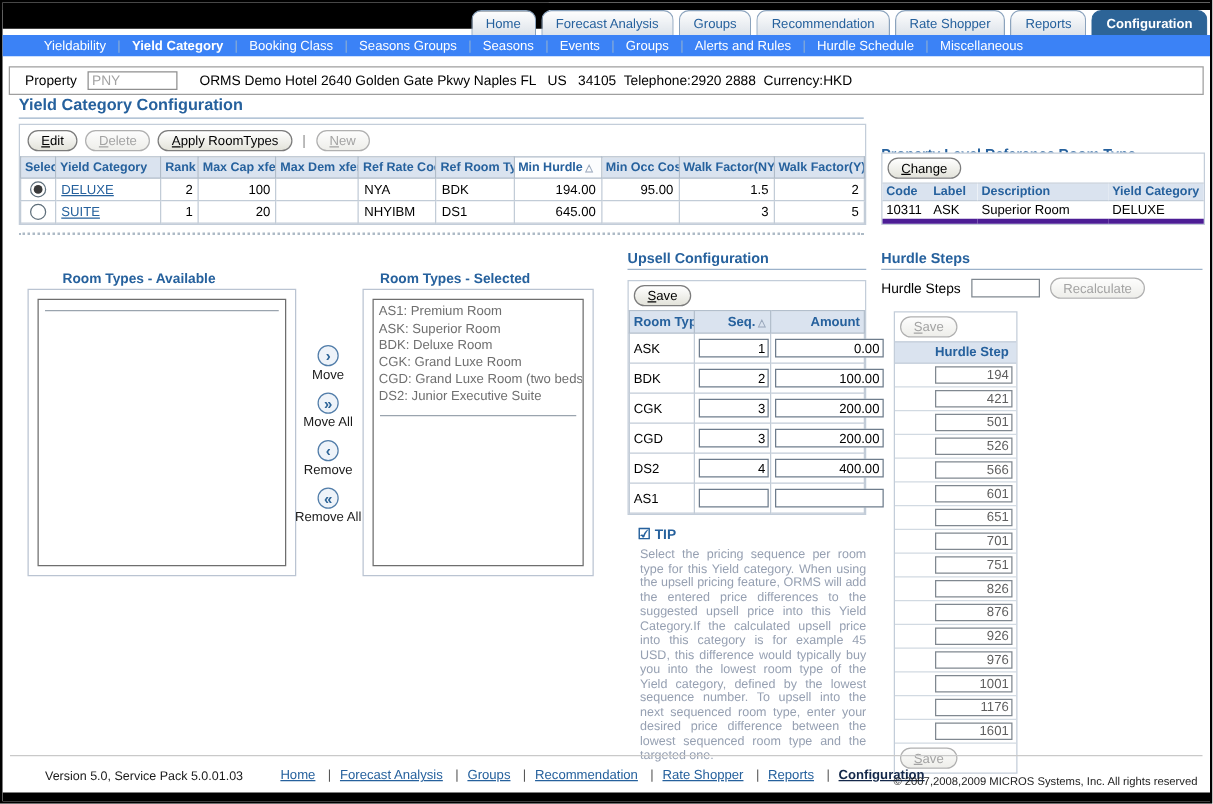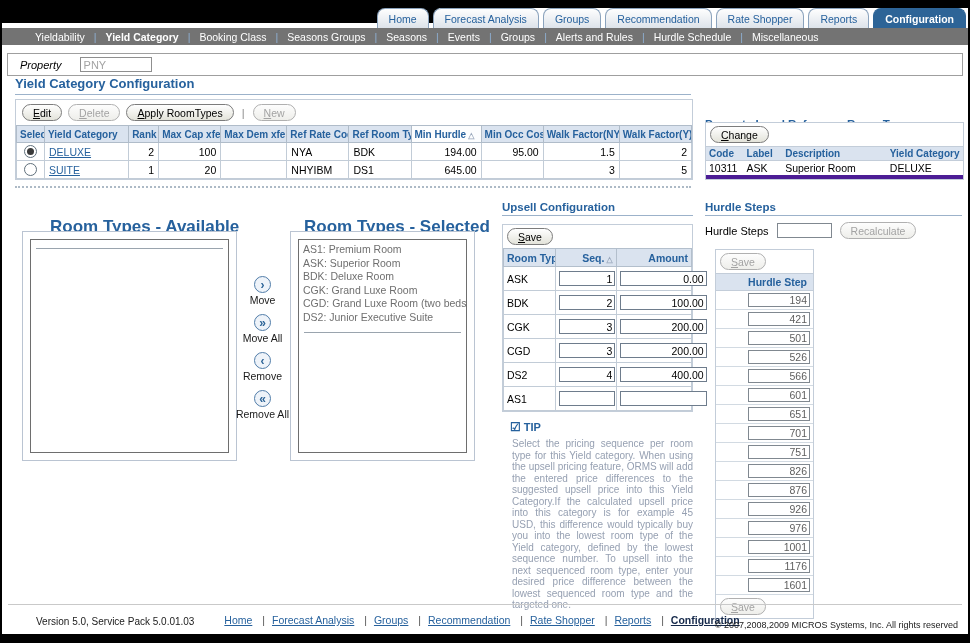--- a/index.html
+++ b/index.html
@@ -7,37 +7,37 @@
           background:#fff;font-family:"Liberation Sans",sans-serif;font-size:11px;color:#000;overflow:hidden;}
   
   .top-strip{position:absolute;left:0;top:0;width:100%;height:6px;background:#000;}
   .logo-block{position:absolute;left:0;top:0;width:437px;height:21px;background:#000;}
   .tabs{position:absolute;right:2px;top:4px;height:22px;display:flex;align-items:flex-end;}
   .tab{height:19px;display:flex;align-items:center;padding:0 11px;margin-left:4px;
        border:1px solid #8ba3bd;border-bottom:none;border-radius:8px 8px 0 0;
        background:linear-gradient(#fefefe,#dde3ea);color:#26619d;font-size:10.5px;cursor:pointer;white-space:nowrap;}
   .tab[data-state="active"]{background:#2d6497;color:#fff;font-weight:bold;border-color:#2d6497;}
   
-  .navbar{position:absolute;left:0;top:26px;width:100%;height:17px;background:#737373;
+  .navbar{position:absolute;left:0;top:26px;width:100%;height:17px;background:#3b82f6;
           display:flex;align-items:center;padding-left:33px;box-sizing:border-box;}
   .nav-item{color:#fff;font-size:10.5px;cursor:pointer;white-space:nowrap;}
   .nav-item[data-state="active"]{font-weight:bold;}
   .nav-item + .nav-item::before{content:"|";color:#8fb0d3;margin:0 9px;font-weight:normal;}
   
   .property-bar{position:absolute;left:5px;right:5px;top:51px;height:21px;border:1px solid #9f9f9f;
                 display:flex;align-items:center;padding-left:12px;background:#fff;}
-  .prop-label{margin-right:18px;font-style:italic;}
+  .prop-label{margin-right:8px;}
   .prop-input{width:72px;height:15px;border:1px solid #8f8f8f;color:#a3a3a3;font-size:11px;
               font-family:inherit;padding:1px 3px;box-sizing:border-box;}
   .prop-info{margin-left:18px;white-space:pre;}
   
   .page-title{position:absolute;left:13px;top:74px;width:676px;font-size:13px;font-weight:bold;
               color:#26619d;border-bottom:1px solid #9cb2ca;padding-bottom:3px;}
   .section-title{color:#26619d;font-weight:bold;font-size:11.5px;border-bottom:1px solid #9cb2ca;padding-bottom:2px;}
-  .sub-title{position:absolute;font-weight:bold;font-size:17px;color:#26619d;padding-left:12px;}
+  .sub-title{position:absolute;font-weight:bold;font-size:11px;color:#26619d;padding-left:12px;}
   
   .btn{display:inline-flex;align-items:center;justify-content:center;height:17px;padding:0 10px;
        border:1px solid #7c7c7c;border-radius:9px;background:linear-gradient(#ffffff,#e3e3da);
        font-size:10.5px;font-family:inherit;color:#000;cursor:pointer;white-space:nowrap;}
   .btn.disabled{color:#a3a3a3;border-color:#b0b0b0;background:linear-gradient(#fdfdfd,#eeeeea);cursor:default;}
   .tb-sep{color:#8a8a8a;margin:0 2px;}
   
   .yield-box{position:absolute;left:13px;top:97px;width:676px;border:1px solid #c3cdd9;background:#fff;}
   .toolbar{display:flex;align-items:center;gap:6px;padding:4px 6px;}
   table.grid{border-collapse:collapse;table-layout:fixed;width:100%;}
@@ -164,20 +164,21 @@
       <span class="nav-item" data-state="normal">Alerts and Rules</span>
 
       <span class="nav-item" data-state="normal">Hurdle Schedule</span>
 
       <span class="nav-item" data-state="normal">Miscellaneous</span>
     </div>
 
   <div class="property-bar">
     <span class="prop-label">Property</span>
     <input class="prop-input" value="PNY" style="">
+    <span class="prop-info">ORMS Demo Hotel 2640 Golden Gate Pkwy Naples FL   US   34105  Telephone:2920 2888  Currency:HKD</span>
   </div>
 
   <div class="page-title">Yield Category Configuration</div>
 
   <div class="yield-box">
     <div class="toolbar">
       <button class="btn"><u>E</u>dit</button>
       <button class="btn disabled"><u>D</u>elete</button>
       <button class="btn"><u>A</u>pply RoomTypes</button>
       <span class="tb-sep">|</span>

